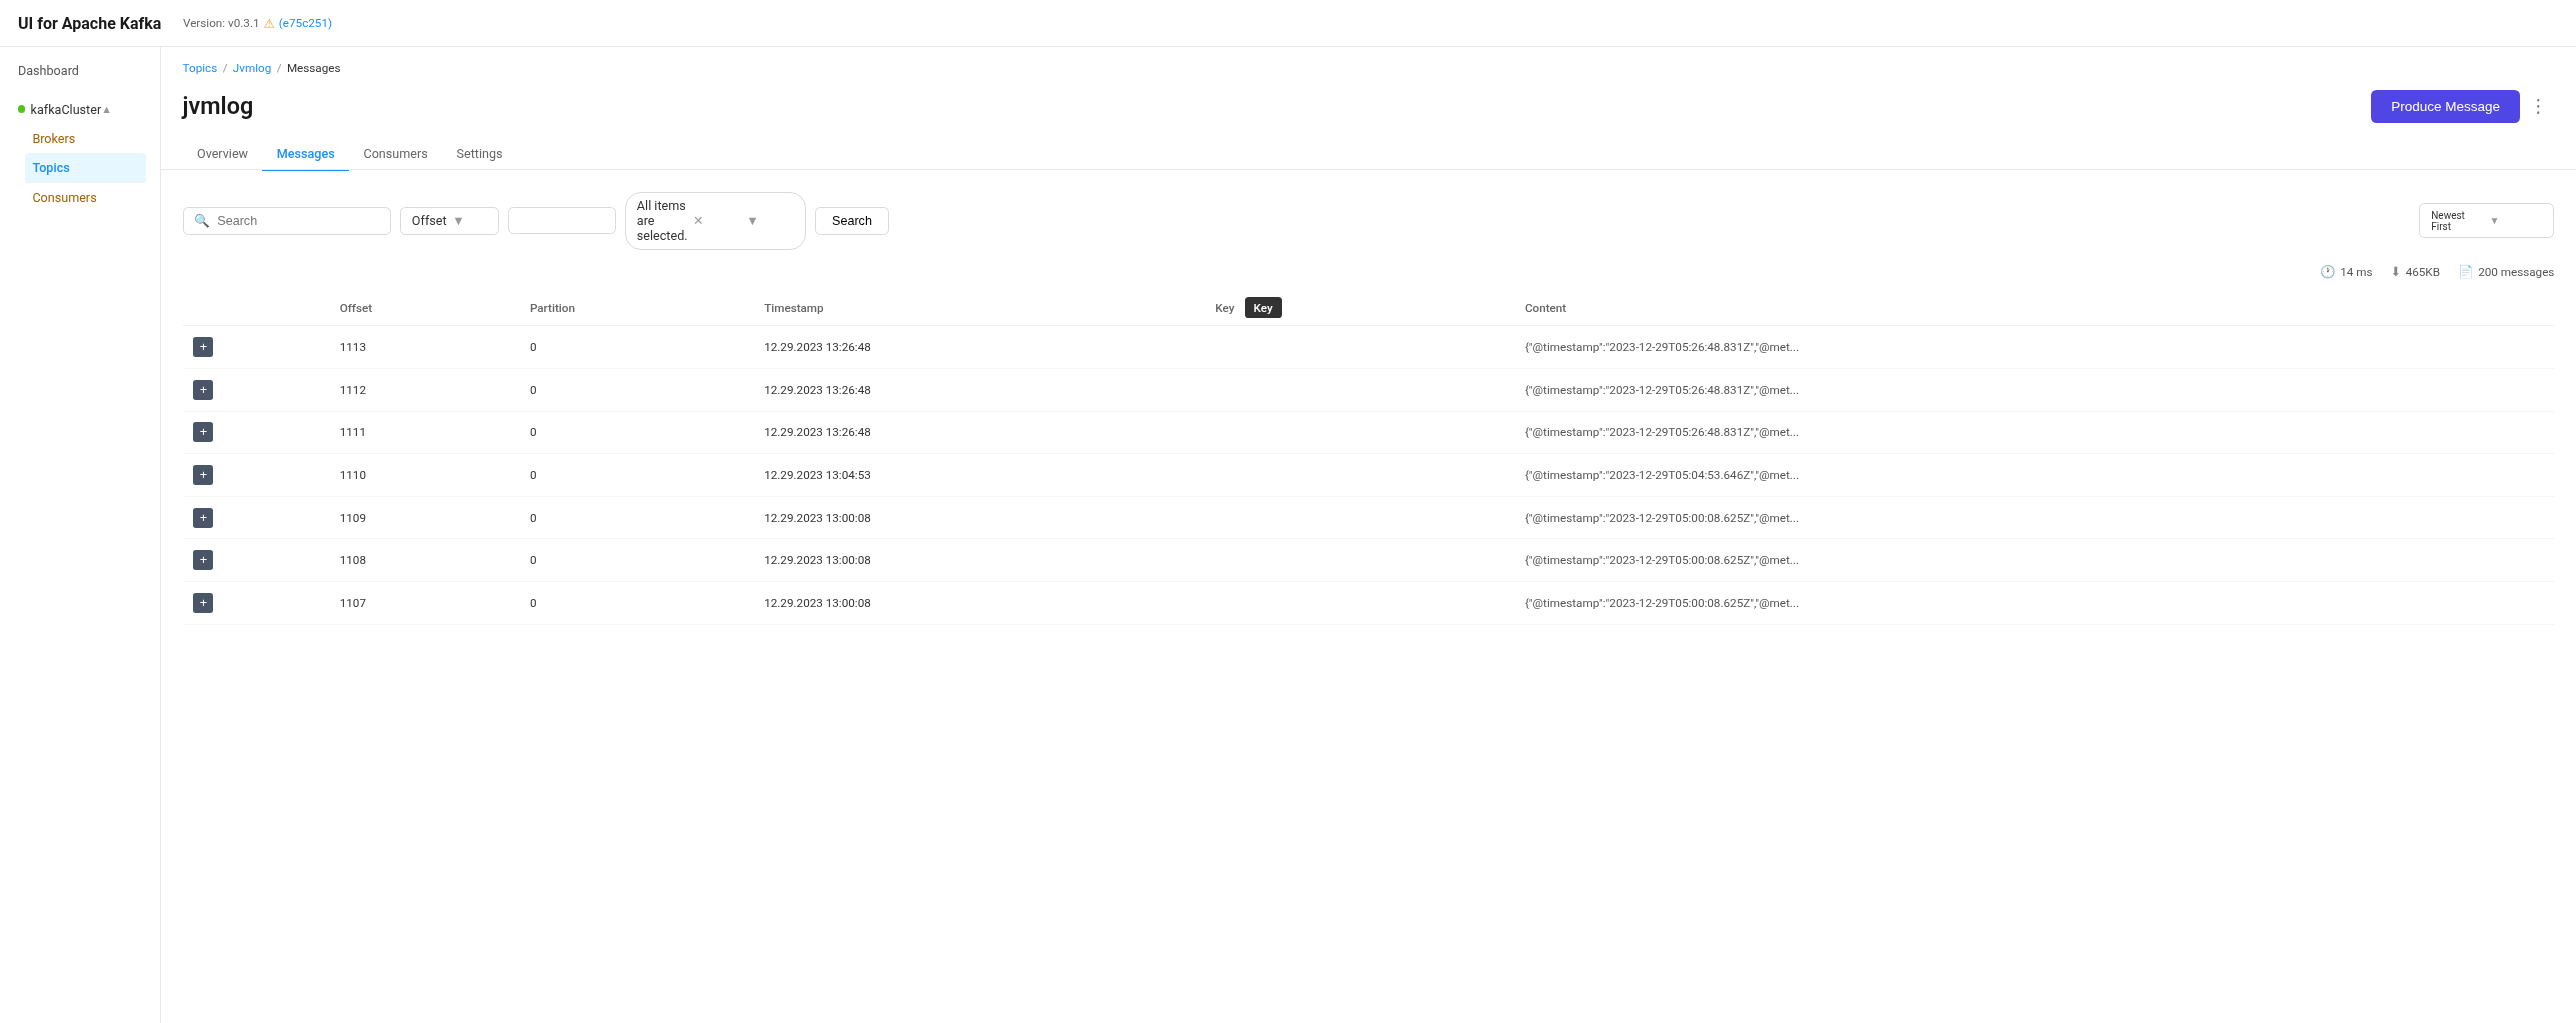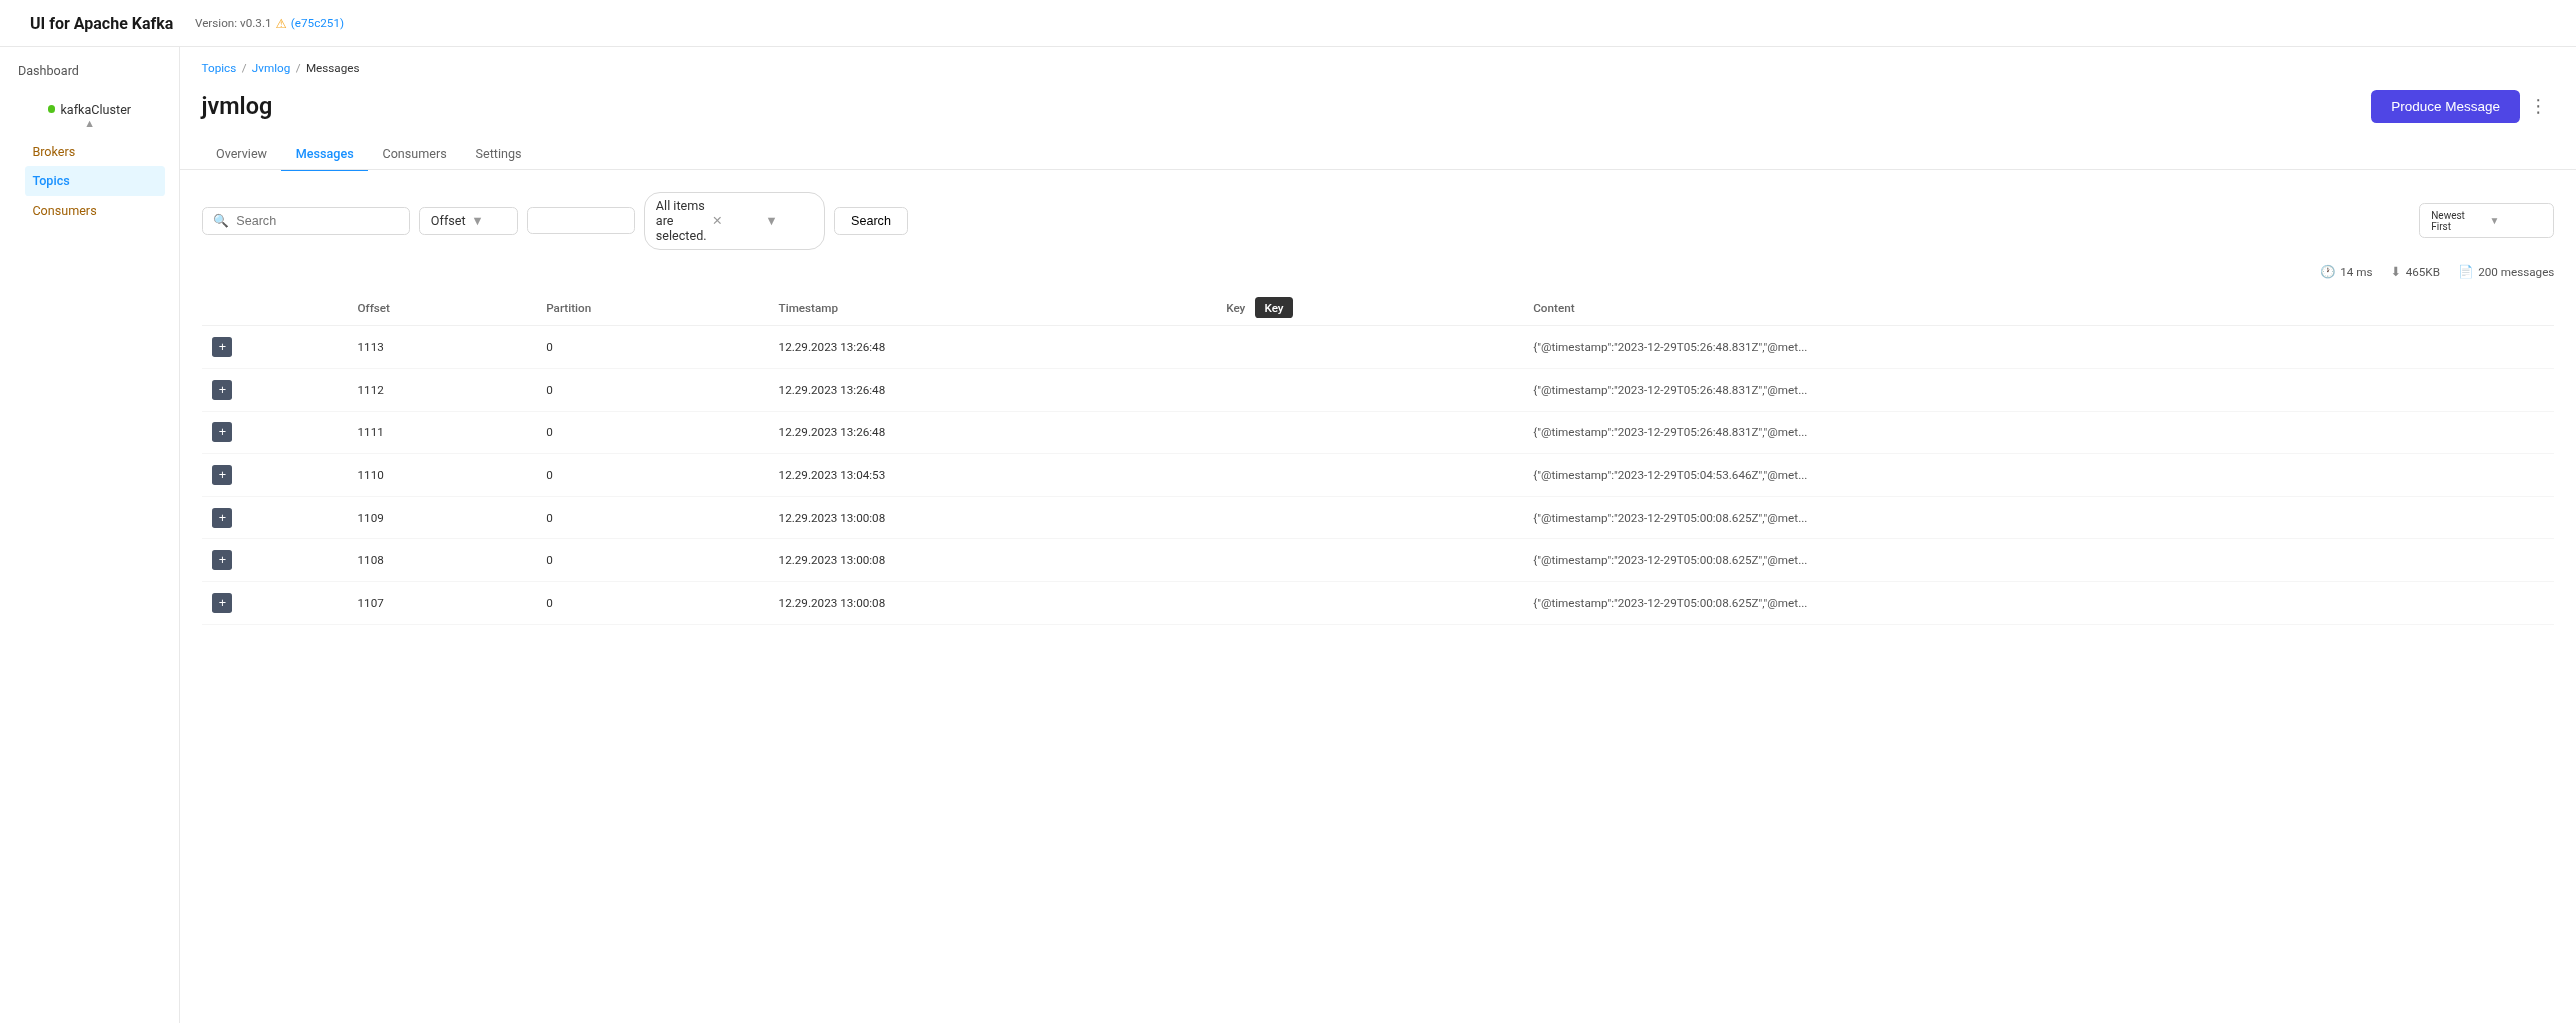--- a/index.html
+++ b/index.html
@@ -1,35 +1,35 @@
 <!DOCTYPE html>
 <html style="font-size:14.4px"><head>
   <meta charset="utf-8">
   <style>
     * { box-sizing: border-box; margin: 0; padding: 0; }
     body { font-family: -apple-system, BlinkMacSystemFont, 'Segoe UI', Roboto, sans-serif; font-size: 12.6px; color: #333; background: #fff; display: flex; flex-direction: column; height: 100vh; overflow: hidden; }
 
     
     .top-header {
-      display: flex; align-items: center; padding: 0 30px; height: 47px;
+      display: flex; align-items: center; padding: 0 18px; height: 47px;
       border-bottom: 0.9px solid #e8e8e8; background: #fff; flex-shrink: 0; text-align: right;
     }
     .app-title { font-size: 16px; font-weight: 700; color: #1a1a1a; margin-right: 21.6px; }
     .version-info { display: flex; align-items: center; gap: 4px; color: #666; font-size: 11.7px; }
     .warning-icon { color: #f5a623; font-size: 12.6px; }
     .version-link { color: #1890ff; text-decoration: none; }
 
     
     .main-layout { display: flex; flex: 1; overflow: hidden; }
 
     
-    .sidebar { width: 180px; border-right: 0.9px solid #e8e8e8; background: #fff; flex-shrink: 0; padding-top: 7.2px; }
+    .sidebar { width: 161px; border-right: 0.9px solid #e8e8e8; background: #fff; flex-shrink: 0; padding-top: 7.2px; }
     .sidebar-nav-item { padding: 9px 18px; cursor: pointer; color: #555; font-size: 12.6px; }
     .sidebar-cluster-section { padding: 7.2px 14.4px; }
-    .cluster-header { display: flex; align-items: center; justify-content: flex-start; padding: 7.2px 3.6px; cursor: pointer; flex-direction: column; }
+    .cluster-header { display: flex; align-items: center; justify-content: flex-start; padding: 7.2px 3.6px; cursor: pointer; }
     .cluster-name { font-size: 12.6px; color: #333; display: flex; align-items: center; gap: 5.4px; }
     .cluster-dot { width: 7.2px; height: 7.2px; border-radius: 50%; background: #52c41a; display: inline-block; }
     .cluster-arrow { color: #999; font-size: 10.8px; }
     .cluster-children { padding-left: 10.8px; }
     .cluster-child-item { padding: 7.2px 7.2px; cursor: pointer; color: #a16207; border-radius: 3.6px; }
     .cluster-child-item.active { background: #e6f7ff; color: #1890ff; font-weight: 500; }
 
     
     .content-area { flex: 1; overflow-y: auto; padding: 0; }
 

